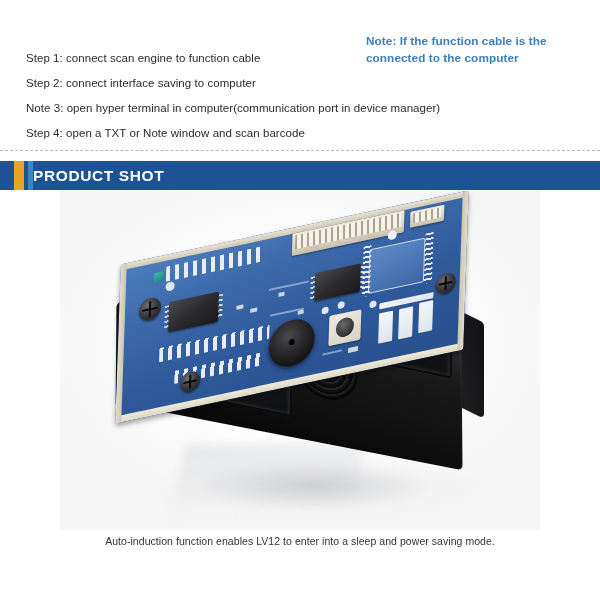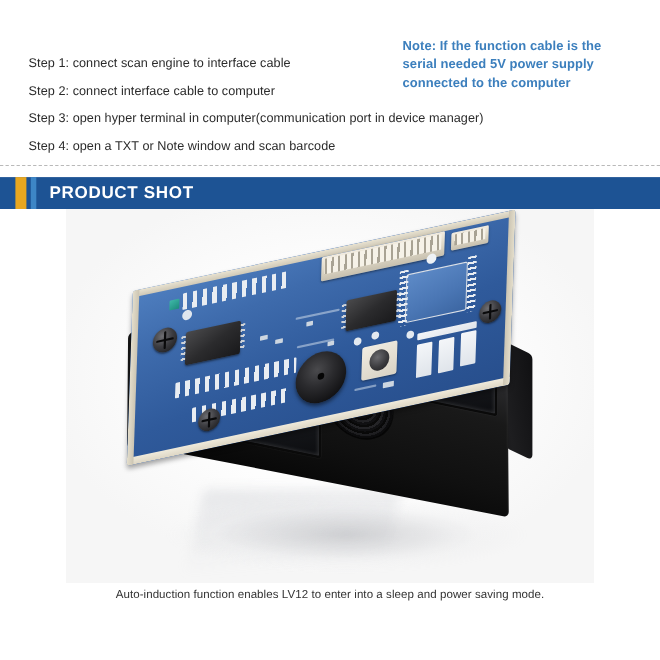--- a/index.html
+++ b/index.html
@@ -89,21 +89,20 @@
     flex: 0 0 auto;
   }
   .accent-lightblue {
     width: 5px;
     height: 29px;
     background: #3d86c6;
     margin-left: 4px;
     flex: 0 0 auto;
   }
   .section-title {
-    margin-left: 12px;
     color: #ffffff;
     font-size: 15.5px;
     font-weight: bold;
     letter-spacing: 0.6px;
   }
 
   
   .product-area {
     position: absolute;
     left: 0;
@@ -438,29 +437,28 @@
   }
 </style>
 </head>
 <body>
 
 <div id="page">
 
   <div class="instructions-section">
 
     <div class="steps-col">
-      <div class="step-line">Step 1: connect scan engine to interface cable</div>
-      <div class="step-line">Step 2: connect interface cable to computer</div>
-      <div class="step-line wide">Step 3: open hyper terminal in computer(communication port in device manager)</div>
+      <div class="step-line">Step 1: connect scan engine to function cable</div>
+      <div class="step-line">Step 2: connect interface saving to computer</div>
+      <div class="step-line wide">Note 3: open hyper terminal in computer(communication port in device manager)</div>
       <div class="step-line">Step 4: open a TXT or Note window and scan barcode</div>
     </div>
 
     <div class="note-col">
       <div class="note-line">Note: If the function cable is the</div>
-      <div class="note-line">serial needed 5V power supply</div>
       <div class="note-line">connected to the computer</div>
     </div>
 
   </div>
 
   <div class="dashed-divider"></div>
 
   <div class="section-bar">
     <div class="accent-yellow"></div>
     <div class="accent-lightblue"></div>

